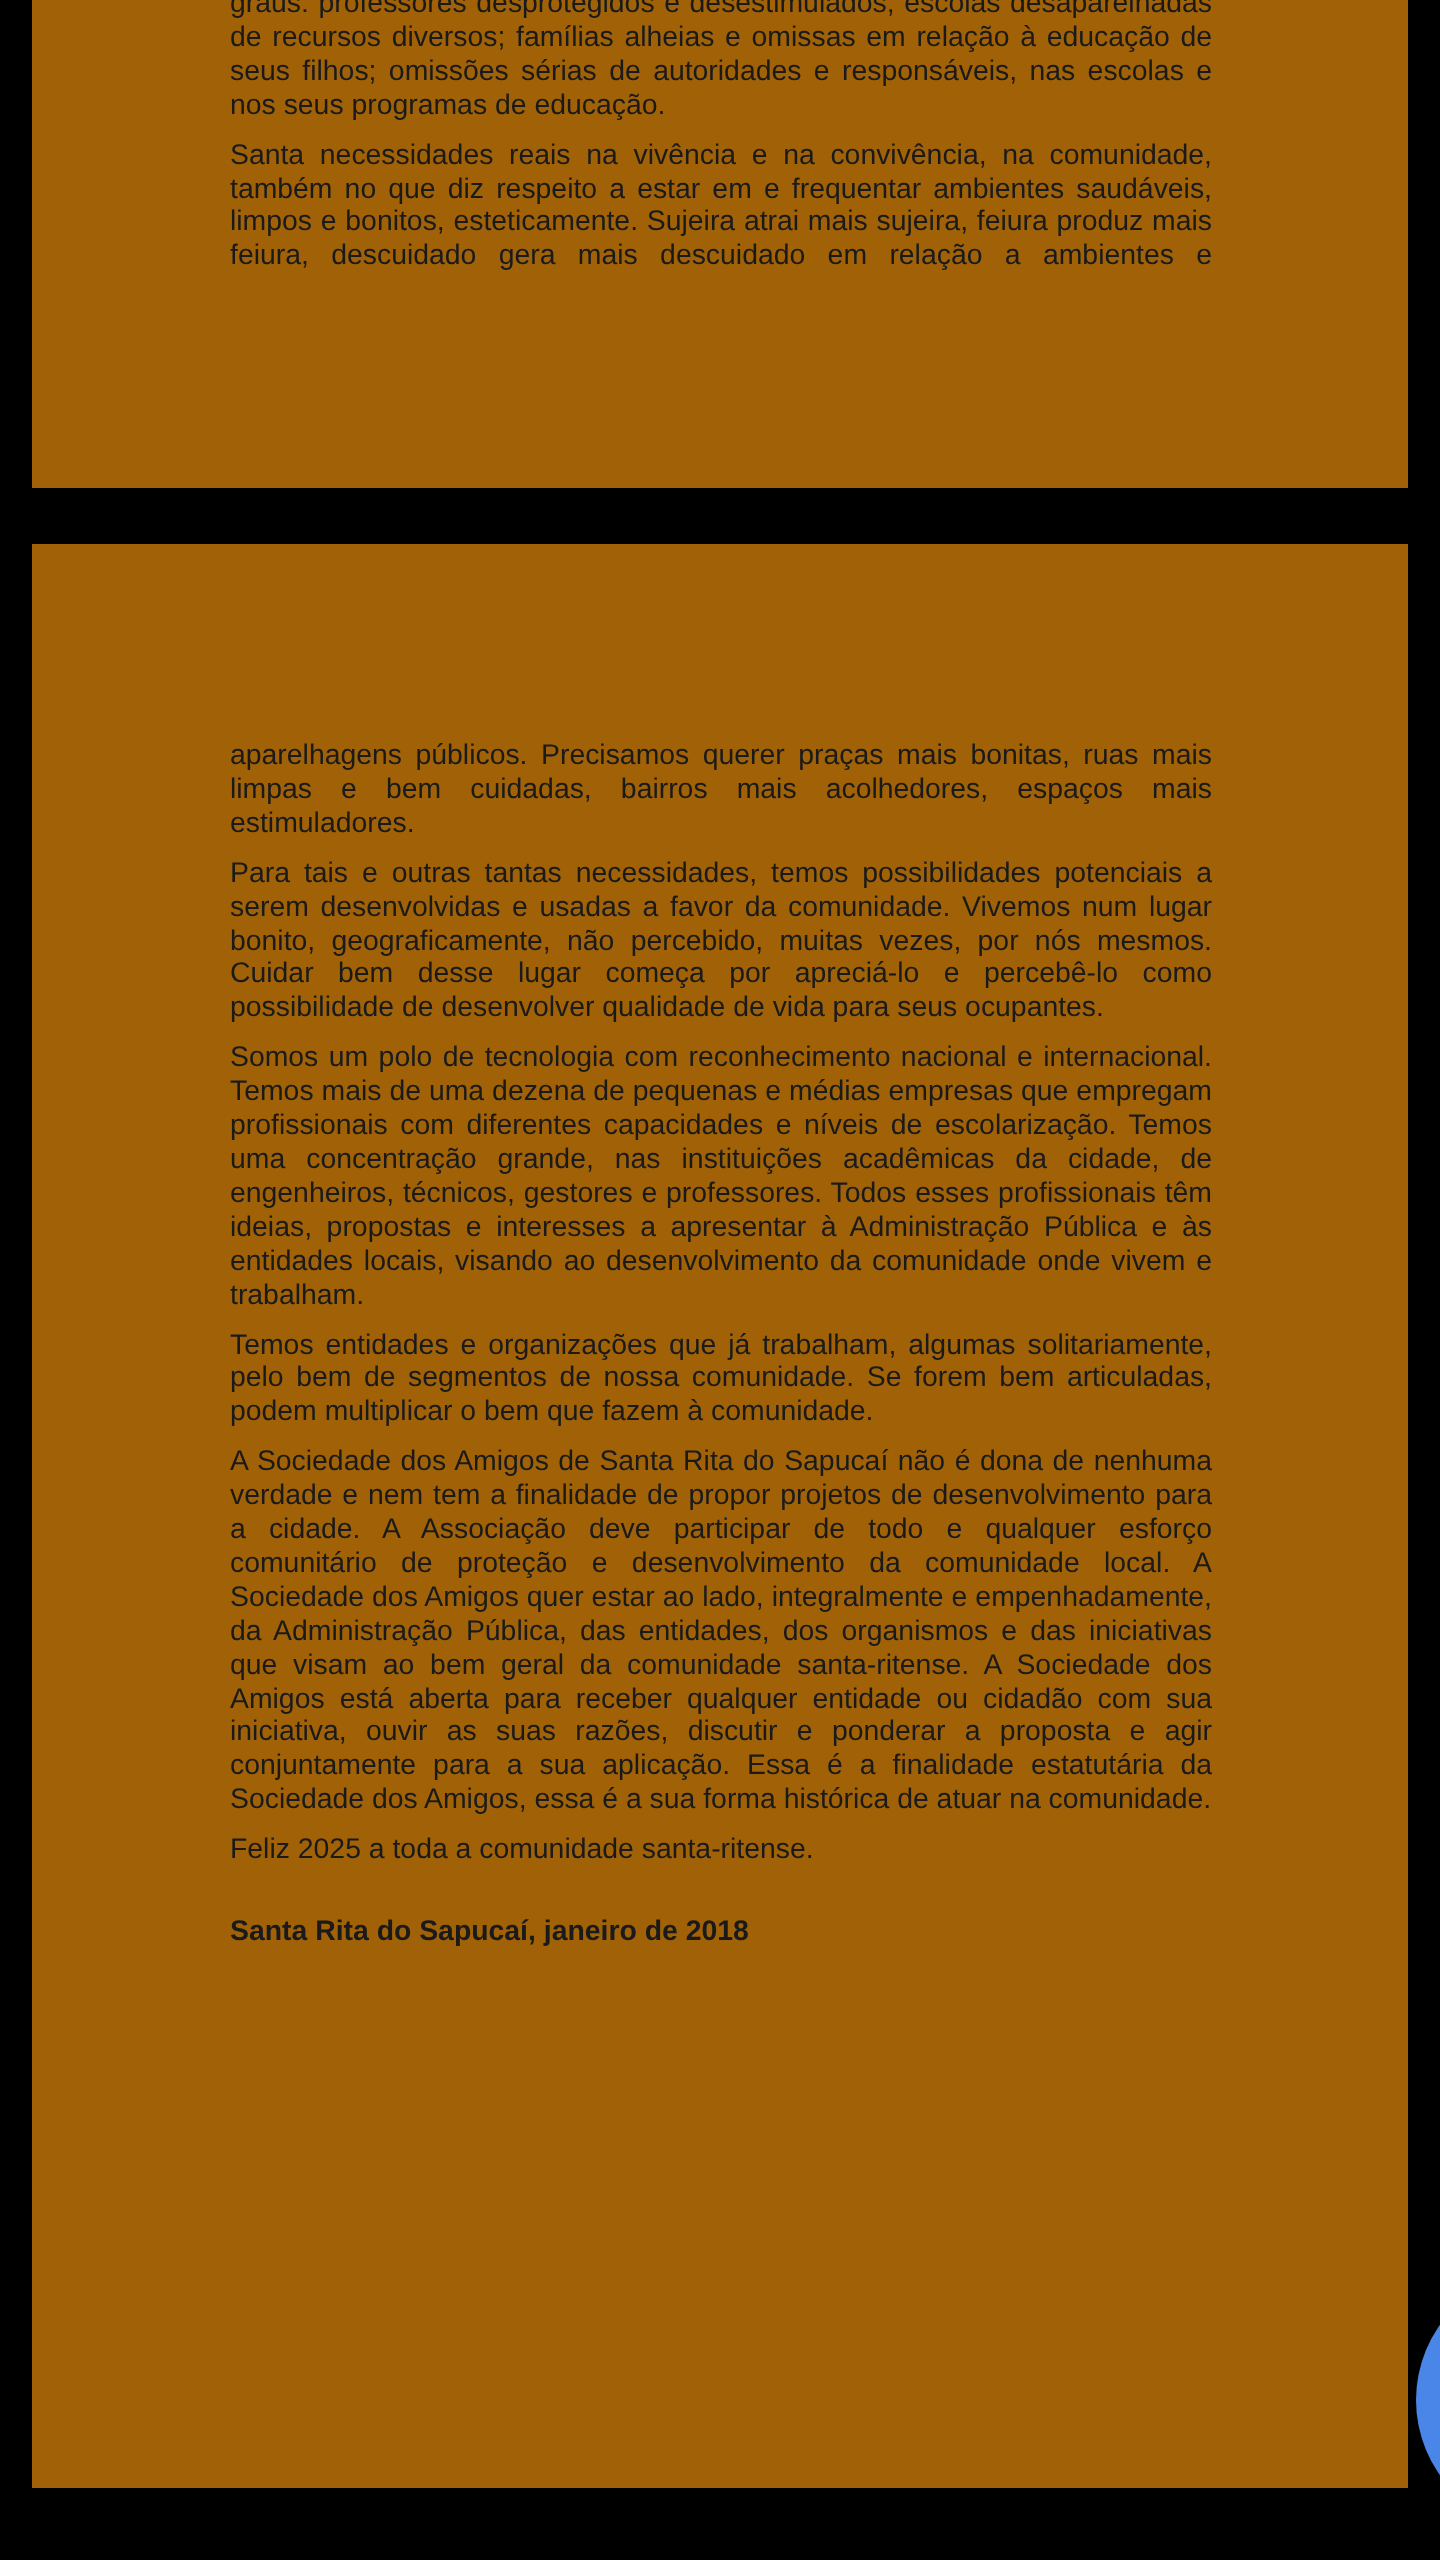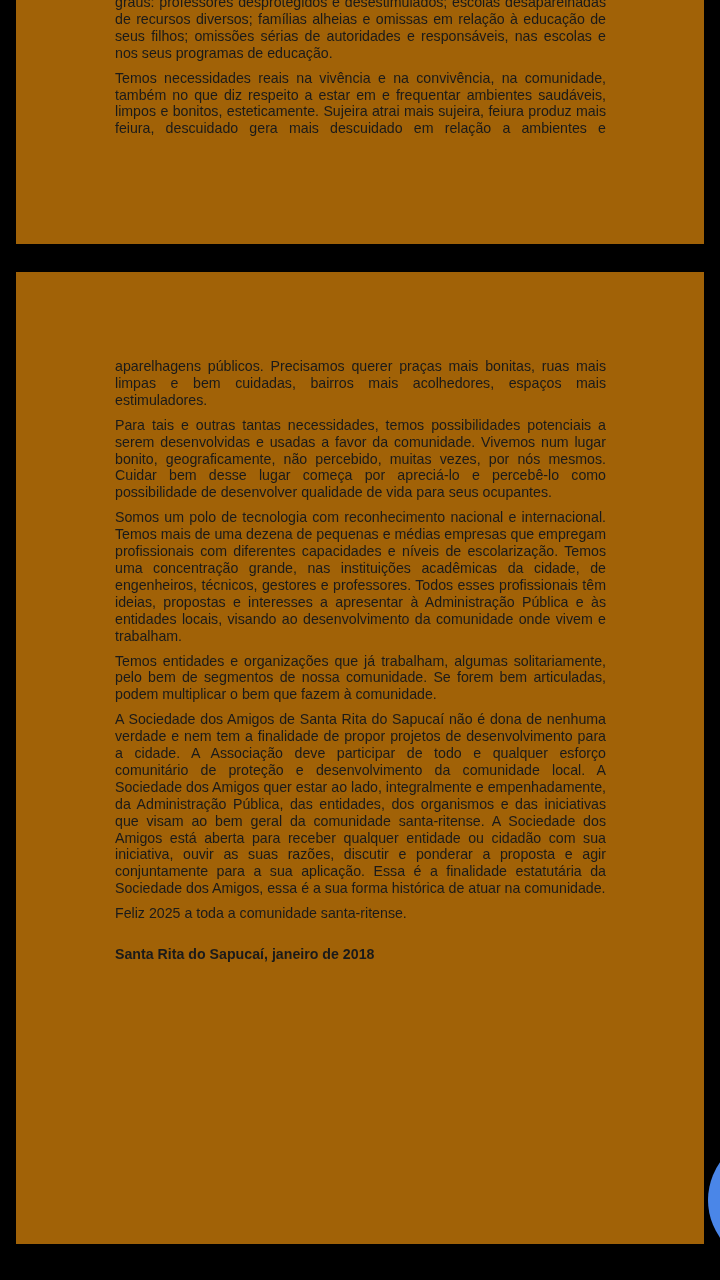--- a/index.html
+++ b/index.html
@@ -12,38 +12,38 @@
       position: absolute; left: 16px; width: 688px; background: #a16207;
       overflow: hidden;
     }
     #page1 { top: 0; height: 244px; }
     #page2 { top: 272px; height: 972px; }
     .content {
       position: absolute; left: 99px; width: 491px;
       color: #1a1a1a; font-size: 14.2px; line-height: 16.9px;
     }
     #page1 .content { top: -6px; }
-    #page2 .content { top: 86px; }
+    #page2 .content { top: 98px; }
     .para { margin: 0 0 8px 0; text-align: justify; }
     .para.last-line-justify { text-align-last: justify; }
     .signoff { margin: 0; font-weight: bold; }
     .place { margin-top: 24px; }
     .sig { margin-top: 34px; }
     .fab {
       position: absolute; left: 708px; top: 1135px; width: 130px; height: 130px;
       border-radius: 50%; background: #4a86e8;
     }
   </style>
 </head>
 <body>
 
 <div class="page" id="page1">
   <div class="content">
     <p class="para">graus: professores desprotegidos e desestimulados; escolas desaparelhadas de recursos diversos; famílias alheias e omissas em relação à educação de seus filhos; omissões sérias de autoridades e responsáveis, nas escolas e nos seus programas de educação.</p>
-    <p class="para last-line-justify">Temos necessidades reais na vivência e na convivência, na comunidade, também no que diz respeito a estar em e frequentar ambientes saudáveis, limpos e bonitos, esteticamente. Sujeira atrai mais sujeira, feiura produz mais feiura, descuidado gera mais descuidado em relação a ambientes e</p>
+    <p class="para last-line-justify">Santa necessidades reais na vivência e na convivência, na comunidade, também no que diz respeito a estar em e frequentar ambientes saudáveis, limpos e bonitos, esteticamente. Sujeira atrai mais sujeira, feiura produz mais feiura, descuidado gera mais descuidado em relação a ambientes e</p>
   </div>
 </div>
 
 <div class="page" id="page2">
   <div class="content">
     <p class="para">aparelhagens públicos. Precisamos querer praças mais bonitas, ruas mais limpas e bem cuidadas, bairros mais acolhedores, espaços mais estimuladores.</p>
     <p class="para">Para tais e outras tantas necessidades, temos possibilidades potenciais a serem desenvolvidas e usadas a favor da comunidade. Vivemos num lugar bonito, geograficamente, não percebido, muitas vezes, por nós mesmos. Cuidar bem desse lugar começa por apreciá-lo e percebê-lo como possibilidade de desenvolver qualidade de vida para seus ocupantes.</p>
     <p class="para">Somos um polo de tecnologia com reconhecimento nacional e internacional. Temos mais de uma dezena de pequenas e médias empresas que empregam profissionais com diferentes capacidades e níveis de escolarização. Temos uma concentração grande, nas instituições acadêmicas da cidade, de engenheiros, técnicos, gestores e professores. Todos esses profissionais têm ideias, propostas e interesses a apresentar à Administração Pública e às entidades locais, visando ao desenvolvimento da comunidade onde vivem e trabalham.</p>
     <p class="para">Temos entidades e organizações que já trabalham, algumas solitariamente, pelo bem de segmentos de nossa comunidade. Se forem bem articuladas, podem multiplicar o bem que fazem à comunidade.</p>
     <p class="para">A Sociedade dos Amigos de Santa Rita do Sapucaí não é dona de nenhuma verdade e nem tem a finalidade de propor projetos de desenvolvimento para a cidade. A Associação deve participar de todo e qualquer esforço comunitário de proteção e desenvolvimento da comunidade local. A Sociedade dos Amigos quer estar ao lado, integralmente e empenhadamente, da Administração Pública, das entidades, dos organismos e das iniciativas que visam ao bem geral da comunidade santa-ritense. A Sociedade dos Amigos está aberta para receber qualquer entidade ou cidadão com sua iniciativa, ouvir as suas razões, discutir e ponderar a proposta e agir conjuntamente para a sua aplicação. Essa é a finalidade estatutária da Sociedade dos Amigos, essa é a sua forma histórica de atuar na comunidade.</p>

